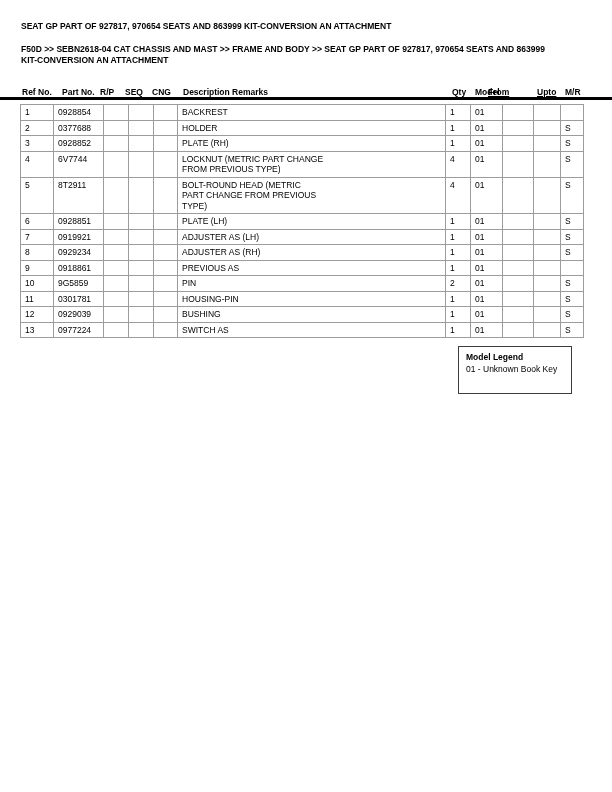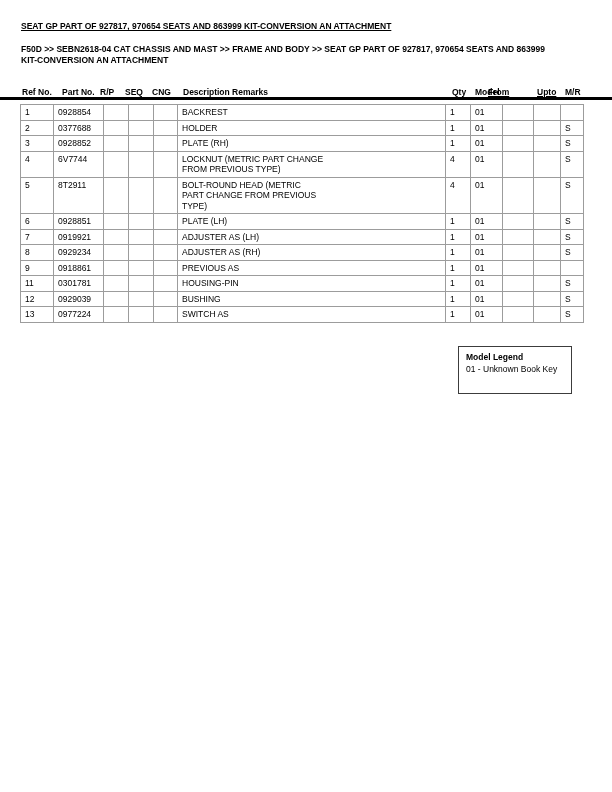--- a/index.html
+++ b/index.html
@@ -2,21 +2,21 @@
 <html><head>
 <meta charset="utf-8">
 <style>
   html,body{margin:0;padding:0;background:#fff;}
   .page{
     position:relative;width:612px;height:792px;background:#ffffff;
     font-family:"Liberation Sans",sans-serif;color:#000;overflow:hidden;
   }
   .doc-title{
     position:absolute;left:21px;top:21px;width:575px;
-    font-size:8.5px;font-weight:bold;line-height:10.5px;white-space:pre-line;text-decoration:underline;
+    font-size:8.5px;font-weight:bold;line-height:10.5px;white-space:pre-line;
   }
   .breadcrumb{
     position:absolute;left:21px;top:44px;width:575px;
     font-size:8.5px;font-weight:bold;line-height:10.5px;white-space:pre-line;
   }
   .col-headers{position:absolute;left:0;top:87px;width:612px;height:10px;}
   .col-headers span{
     position:absolute;top:0;font-size:8.5px;font-weight:bold;white-space:nowrap;
   }
   .h-ref{left:22px;}  .h-part{left:62px;} .h-rp{left:100px;} .h-seq{left:125px;}
@@ -195,20 +195,33 @@
         <td></td>
         <td></td>
         <td class="c-desc">PREVIOUS AS</td>
         <td>1</td>
         <td>01</td>
         <td></td>
         <td></td>
         <td></td>
       </tr>
       <tr>
+        <td>10</td>
+        <td>9G5859</td>
+        <td></td>
+        <td></td>
+        <td></td>
+        <td class="c-desc">PIN</td>
+        <td>2</td>
+        <td>01</td>
+        <td></td>
+        <td></td>
+        <td>S</td>
+      </tr>
+      <tr>
         <td>11</td>
         <td>0301781</td>
         <td></td>
         <td></td>
         <td></td>
         <td class="c-desc">HOUSING-PIN</td>
         <td>1</td>
         <td>01</td>
         <td></td>
         <td></td>

